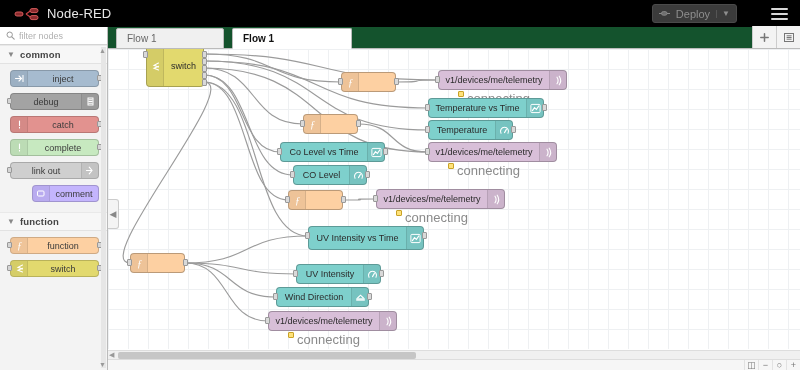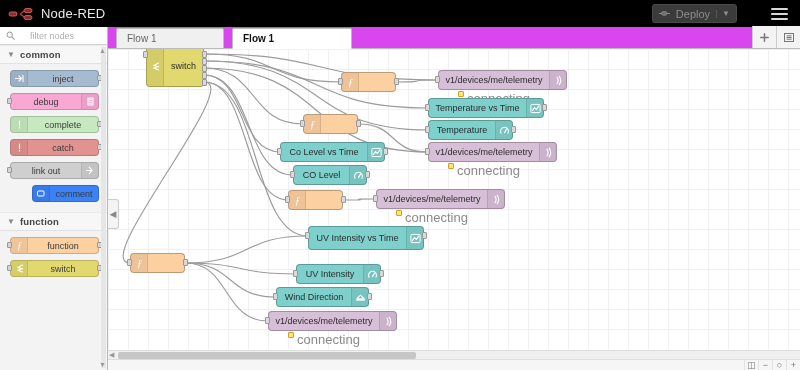--- a/index.html
+++ b/index.html
@@ -9,21 +9,21 @@
     overflow: hidden;
     background: #fff;
   }
   #app { position: relative; width: 800px; height: 370px; }
 
   
   #header {
     position: absolute; left: 0; top: 0; width: 800px; height: 27px;
     background: #000; display: flex; align-items: center;
   }
-  #logo-wrap { display: flex; align-items: center; padding-left: 8px; }
+  #logo-wrap { display: flex; align-items: center; padding-left: 14px; }
   .logo-svg { display: block; }
   #brand-title {
     color: #e8e8e8; font-size: 13px; letter-spacing: .2px;
     margin-left: 7px; font-family: "Liberation Sans", sans-serif;
   }
   #header-right {
     margin-left: auto; display: flex; align-items: center; height: 100%;
     padding-right: 6px;
     gap: 23px;
   }
@@ -46,21 +46,21 @@
   #menu-btn i { display: block; height: 2px; background: #d8d8d8; border-radius: 1px; }
 
   
   #palette {
     position: absolute; left: 0; top: 27px; width: 108px; height: 343px;
     background: #f3f3f3; border-right: 1px solid #bbb;
     display: flex; flex-direction: column;
   }
   #palette-search {
     height: 18px; background: #fff; border-bottom: 1px solid #d4d4d4;
-    display: flex; align-items: center; padding-left: 6px; flex: 0 0 auto; gap: 11px;
+    display: flex; align-items: center; padding-left: 6px; flex: 0 0 auto;
   }
   #palette-search .sicon { margin-right: 4px; display: flex; }
   #palette-search-input {
     border: 0; outline: 0; font-size: 9px; color: #999; width: 80px;
     font-family: "Liberation Sans", sans-serif; background: transparent;
   }
   #palette-search-input::placeholder { color: #b0b0b0; }
   #palette-scroll {
     flex: 1 1 auto; overflow: hidden; position: relative; background: #f3f3f3;
   }
@@ -111,21 +111,21 @@
     position: absolute; right: 0; font-size: 7px; color: #999; line-height: 1;
   }
   #pal-sb-up { top: 0; } #pal-sb-down { bottom: 0; }
 
   
   #workspace {
     position: absolute; left: 108px; top: 27px; width: 692px; height: 343px;
     background: #fff;
   }
   #tabbar {
-    position: relative; height: 22px; background: #d946ef;
+    position: relative; height: 22px; background: #14532d;
     border-bottom: 1px solid #bbb; display: flex; align-items: flex-end;
     z-index: 30;
   }
   .tab {
     height: 21px; min-width: 108px; background: #f0f0f0;
     border: 1px solid #bbb; border-bottom: 1px solid #bbb;
     border-radius: 2px 2px 0 0; margin-left: 8px;
     display: flex; align-items: center; padding: 0 10px;
     font-size: 10px; color: #666; position: relative; top: 1px;
   }
@@ -283,61 +283,61 @@
               <span class="pn-icon">
                 <svg width="11" height="11" viewBox="0 0 11 11">
                   <path d="M1.5 5.5 H7" fill="none" stroke="#ffffff" stroke-width="1.1" stroke-linecap="round"></path>
                   <path d="M5 3 L7.5 5.5 L5 8" fill="none" stroke="#ffffff" stroke-width="1.1" stroke-linecap="round"></path>
                   <path d="M9 2.5 V8.5" fill="none" stroke="#ffffff" stroke-width="1.1" stroke-linecap="round"></path>
                 </svg>
               </span>
               <span class="pn-label">inject</span>
               <span class="port out"></span>
             </div>
-            <div class="pal-node" style="background: #f9a8d4;">
+            <div class="pal-node" style="background: #a3a3a3;">
               <span class="pn-label">debug</span>
               <span class="pn-icon right">
                 <svg width="11" height="11" viewBox="0 0 11 11">
                   <rect x="3" y="2" width="5" height="7" fill="none" stroke="#ffffff" stroke-width="1"></rect>
                   <path d="M3.8 3.8 H7.2 M3.8 5.5 H7.2 M3.8 7.2 H7.2" fill="none" stroke="#ffffff" stroke-width="1.1" stroke-linecap="round"></path>
                 </svg>
               </span>
               <span class="port in"></span>
             </div>
+            <div class="pal-node" style="background: rgb(226, 146, 143);">
+              <span class="pn-icon">
+                <svg width="11" height="11" viewBox="0 0 11 11">
+                  <path d="M5.5 2 V6.4" fill="none" stroke="#ffffff" stroke-width="1.1" stroke-linecap="round"></path>
+                  <path d="M5.5 8.3 V8.9" fill="none" stroke="#ffffff" stroke-width="1.1" stroke-linecap="round"></path>
+                </svg>
+              </span>
+              <span class="pn-label">catch</span>
+              <span class="port out"></span>
+            </div>
             <div class="pal-node" style="background: rgb(199, 233, 192);">
               <span class="pn-icon">
                 <svg width="11" height="11" viewBox="0 0 11 11">
                   <path d="M5.5 2 V6.4" fill="none" stroke="#ffffff" stroke-width="1.1" stroke-linecap="round"></path>
                   <path d="M5.5 8.3 V8.9" fill="none" stroke="#ffffff" stroke-width="1.1" stroke-linecap="round"></path>
                 </svg>
               </span>
               <span class="pn-label">complete</span>
-              <span class="port out"></span>
-            </div>
-            <div class="pal-node" style="background: rgb(226, 146, 143);">
-              <span class="pn-icon">
-                <svg width="11" height="11" viewBox="0 0 11 11">
-                  <path d="M5.5 2 V6.4" fill="none" stroke="#ffffff" stroke-width="1.1" stroke-linecap="round"></path>
-                  <path d="M5.5 8.3 V8.9" fill="none" stroke="#ffffff" stroke-width="1.1" stroke-linecap="round"></path>
-                </svg>
-              </span>
-              <span class="pn-label">catch</span>
               <span class="port out"></span>
             </div>
             <div class="pal-node" style="background: rgb(207, 207, 207);">
               <span class="pn-label">link out</span>
               <span class="pn-icon right">
                 <svg width="11" height="11" viewBox="0 0 11 11">
                   <path d="M4.2 2.2 L7 5.5 L4.2 8.8" fill="none" stroke="#ffffff" stroke-width="1.1" stroke-linecap="round"></path>
                   <path d="M1.5 5.5 H6.6" fill="none" stroke="#ffffff" stroke-width="1.1" stroke-linecap="round"></path>
                 </svg>
               </span>
               <span class="port in"></span>
             </div>
-            <div class="pal-node" style="background: #3b82f6; margin-left: 32px;">
+            <div class="pal-node" style="background: #c4b5fd; margin-left: 32px;">
               <span class="pn-icon">
                 <svg width="11" height="11" viewBox="0 0 11 11">
                   <rect x="1.5" y="3" width="6.5" height="5" rx="1" fill="none" stroke="#ffffff" stroke-width="1"></rect>
                 </svg>
               </span>
               <span class="pn-label">comment</span>
             </div>
           </div>
           <div class="pal-category">
             <span class="pal-cat-caret">▼</span>

